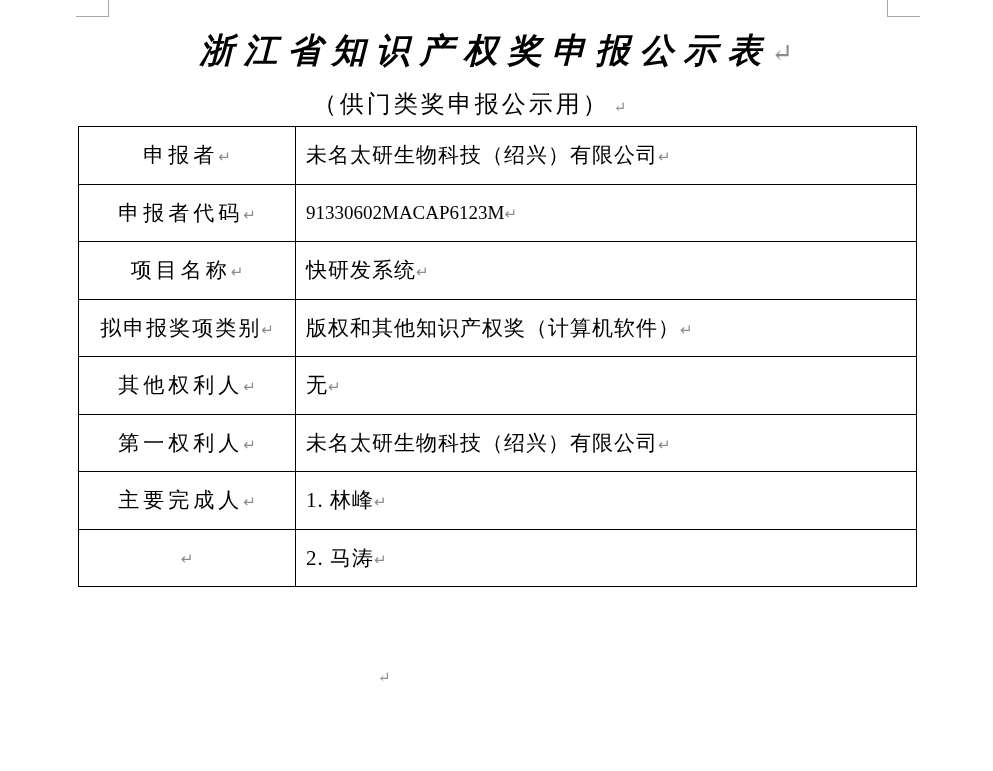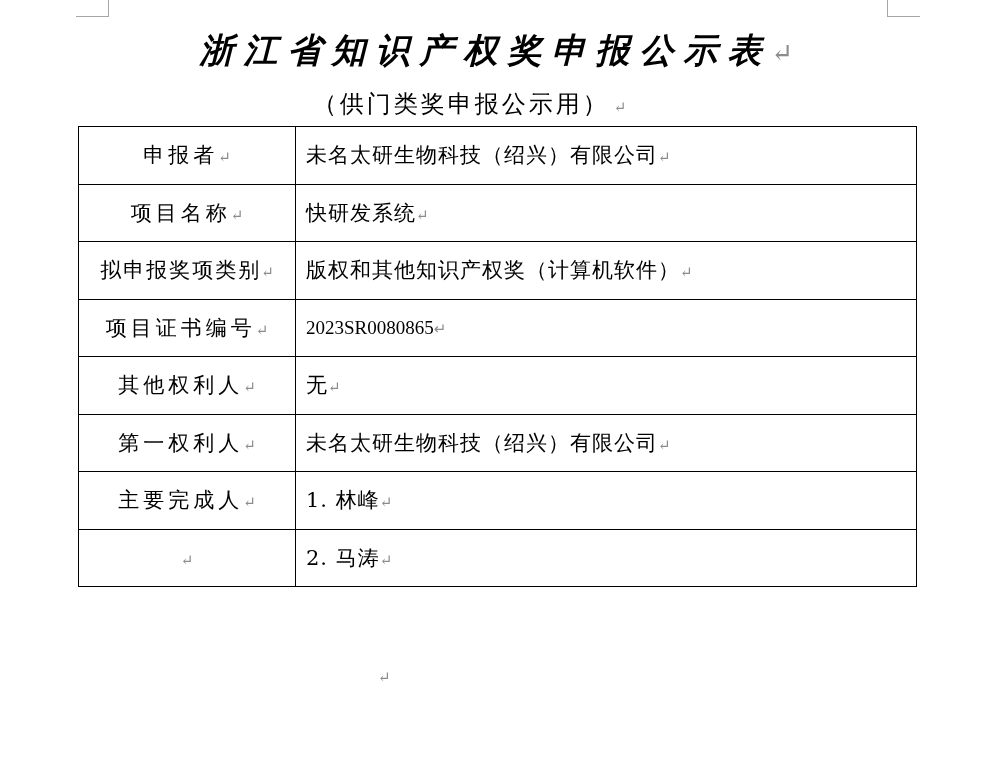--- a/index.html
+++ b/index.html
@@ -6,21 +6,21 @@
     body { width: 993px; height: 771px; position: relative; overflow: hidden; font-family: "DejaVu Serif", "Liberation Serif", serif; color: #000; }
     .corner { position: absolute; border-color: #a6a6a6; border-style: solid; width: 32px; height: 16px; }
     .corner-tl { left: 76px; top: 0; border-width: 0 1px 1px 0; }
     .corner-tr { left: 887px; top: 0; border-width: 0 0 1px 1px; }
     .title { position: absolute; left: 0; width: 993px; top: 26px; text-align: center; font-size: 34px; font-weight: bold; letter-spacing: 10px; font-style: italic; line-height: 48px; }
     .subtitle { position: absolute; left: 0; width: 939px; top: 88px; text-align: center; font-size: 24px; letter-spacing: 3px; line-height: 32px; }
     .mark { color: #8c8c8c; font-weight: normal; font-style: normal; letter-spacing: 0; }
     .title .mark { font-size: 26px; }
     .subtitle .mark { font-size: 15px; margin-left: 4px; }
     table.form { position: absolute; left: 78px; top: 126px; width: 839px; border-collapse: collapse; }
-    table.form td { border: 1.5px solid #000; height: 56.5px; padding: 0; font-size: 21px; }
+    table.form td { border: 1.5px solid #000; height: 56.5px; padding: 0; font-size: 21px; font-family: Liberation Serif, serif; }
     td.label { width: 216px; text-align: center; letter-spacing: 4px; white-space: nowrap; }
     td.value { padding-left: 10px !important; font-size: 19px; letter-spacing: 1px; white-space: nowrap; margin-top: 44px; }
     td.value.latin { font-family: "Liberation Serif", serif; letter-spacing: 0; font-size: 19px; }
     td .mark { font-size: 15px; letter-spacing: 0; }
     .trail { position: absolute; left: 378px; top: 668px; font-size: 15px; color: #8c8c8c; }
   </style>
 </head>
 <body>
 
 <div class="corner corner-tl"></div>
@@ -30,30 +30,30 @@
 
 <div class="subtitle"><span>（供门类奖申报公示用）</span><span class="mark">↵</span></div>
 
 <table class="form">
   <tbody>
       <tr>
     <td class="label"><span>申报者</span><span class="mark">↵</span></td>
     <td class="value"><span>未名太研生物科技（绍兴）有限公司</span><span class="mark">↵</span></td>
   </tr>
   <tr>
+    <td class="label"><span>申报者代码</span><span class="mark">↵</span></td>
+    <td class="value latin"><span>91330602MACAP6123M</span><span class="mark">↵</span></td>
+  </tr>
+  <tr>
     <td class="label"><span>项目名称</span><span class="mark">↵</span></td>
     <td class="value"><span>快研发系统</span><span class="mark">↵</span></td>
   </tr>
   <tr>
     <td class="label" style="letter-spacing:2px;"><span>拟申报奖项类别</span><span class="mark">↵</span></td>
     <td class="value"><span>版权和其他知识产权奖（计算机软件）</span><span class="mark">↵</span></td>
-  </tr>
-  <tr>
-    <td class="label"><span>项目证书编号</span><span class="mark">↵</span></td>
-    <td class="value latin"><span>2023SR0080865</span><span class="mark">↵</span></td>
   </tr>
   <tr>
     <td class="label"><span>其他权利人</span><span class="mark">↵</span></td>
     <td class="value"><span>无</span><span class="mark">↵</span></td>
   </tr>
   <tr>
     <td class="label"><span>第一权利人</span><span class="mark">↵</span></td>
     <td class="value"><span>未名太研生物科技（绍兴）有限公司</span><span class="mark">↵</span></td>
   </tr>
   <tr>

